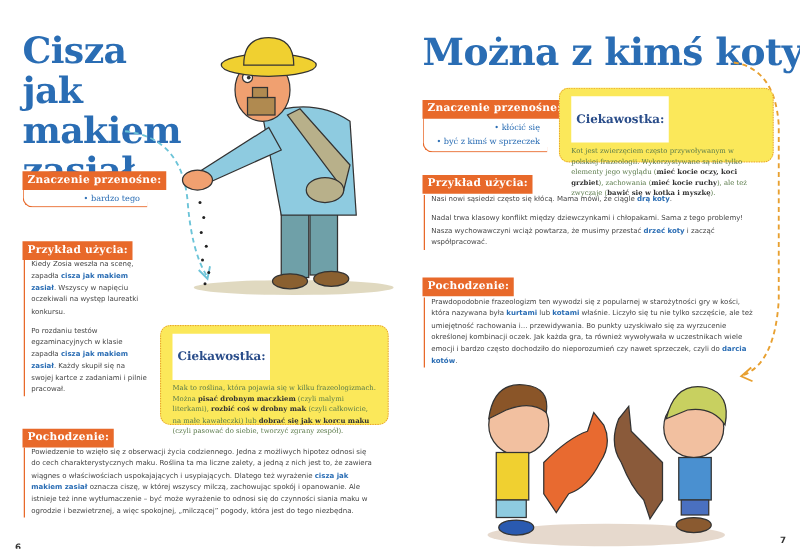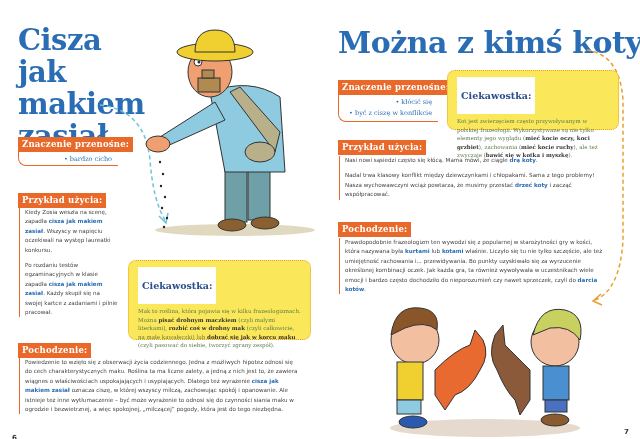--- a/index.html
+++ b/index.html
@@ -98,21 +98,21 @@
     <circle cx="21" cy="164" r="1.2" fill="#222"></circle>
     <circle cx="25" cy="175" r="1.2" fill="#222"></circle>
     <circle cx="22" cy="186" r="1.2" fill="#222"></circle>
     <circle cx="27" cy="196" r="1.2" fill="#222"></circle>
     <circle cx="24" cy="205" r="1.2" fill="#222"></circle>
   </svg>
 
   <div class="label" style="left:18px;top:127px;">Znaczenie przenośne:</div>
   <div class="meaning-box" style="left:18px;top:140px;width:100px;height:16px;">
     <ul>
-      <li>bardzo cicho</li>
+      <li>bardzo tego</li>
     </ul>
   </div>
 
   <div class="label" style="left:18px;top:183px;">Przykład użycia:</div>
   <div class="text-block" style="left:19px;top:198px;width:100px;">
     <p>
       <span>Kiedy Zosia weszła na scenę, zapadła </span><span class="hl">cisza jak makiem zasiał</span><span>. Wszyscy w napięciu oczekiwali na występ laureatki konkursu.</span>
     </p>
     <p>
       <span>Po rozdaniu testów egzaminacyjnych w klasie zapadła </span><span class="hl">cisza jak makiem zasiał</span><span>. Każdy skupił się na swojej kartce z zadaniami i pilnie pracował.</span>
@@ -139,21 +139,21 @@
 
   <svg class="illus" style="left:265px;top:30px;" width="55" height="280">
     <path d="M2 10 Q35 15 38 60 L38 200 Q35 250 10 260" stroke="#e8a030" stroke-width="1.5" fill="none" stroke-dasharray="4 3"></path>
     <path d="M16 254 L8 261 L17 265" stroke="#e8a030" stroke-width="1.5" fill="none"></path>
   </svg>
 
   <div class="label" style="left:18px;top:70px;">Znaczenie przenośne:</div>
   <div class="meaning-box" style="left:18px;top:83px;width:100px;height:29px;">
     <ul>
       <li>kłócić się</li>
-      <li>być z ciszę w konflikcie</li>
+      <li>być z kimś w sprzeczek</li>
     </ul>
   </div>
 
   <div class="trivia" style="left:127px;top:60px;width:172px;height:60px;">
     <div class="t-head">Ciekawostka:</div>
     <div class="t-body">
       <span>Kot jest zwierzęciem często przywoływanym w polskiej frazeologii. Wykorzystywane są nie tylko elementy jego wyglądu (</span><b>mieć kocie oczy, koci grzbiet</b><span>), zachowania (</span><b>mieć kocie ruchy</b><span>), ale też zwyczaje (</span><b>bawić się w kotka i myszkę</b><span>).</span>
     </div>
   </div>
 

